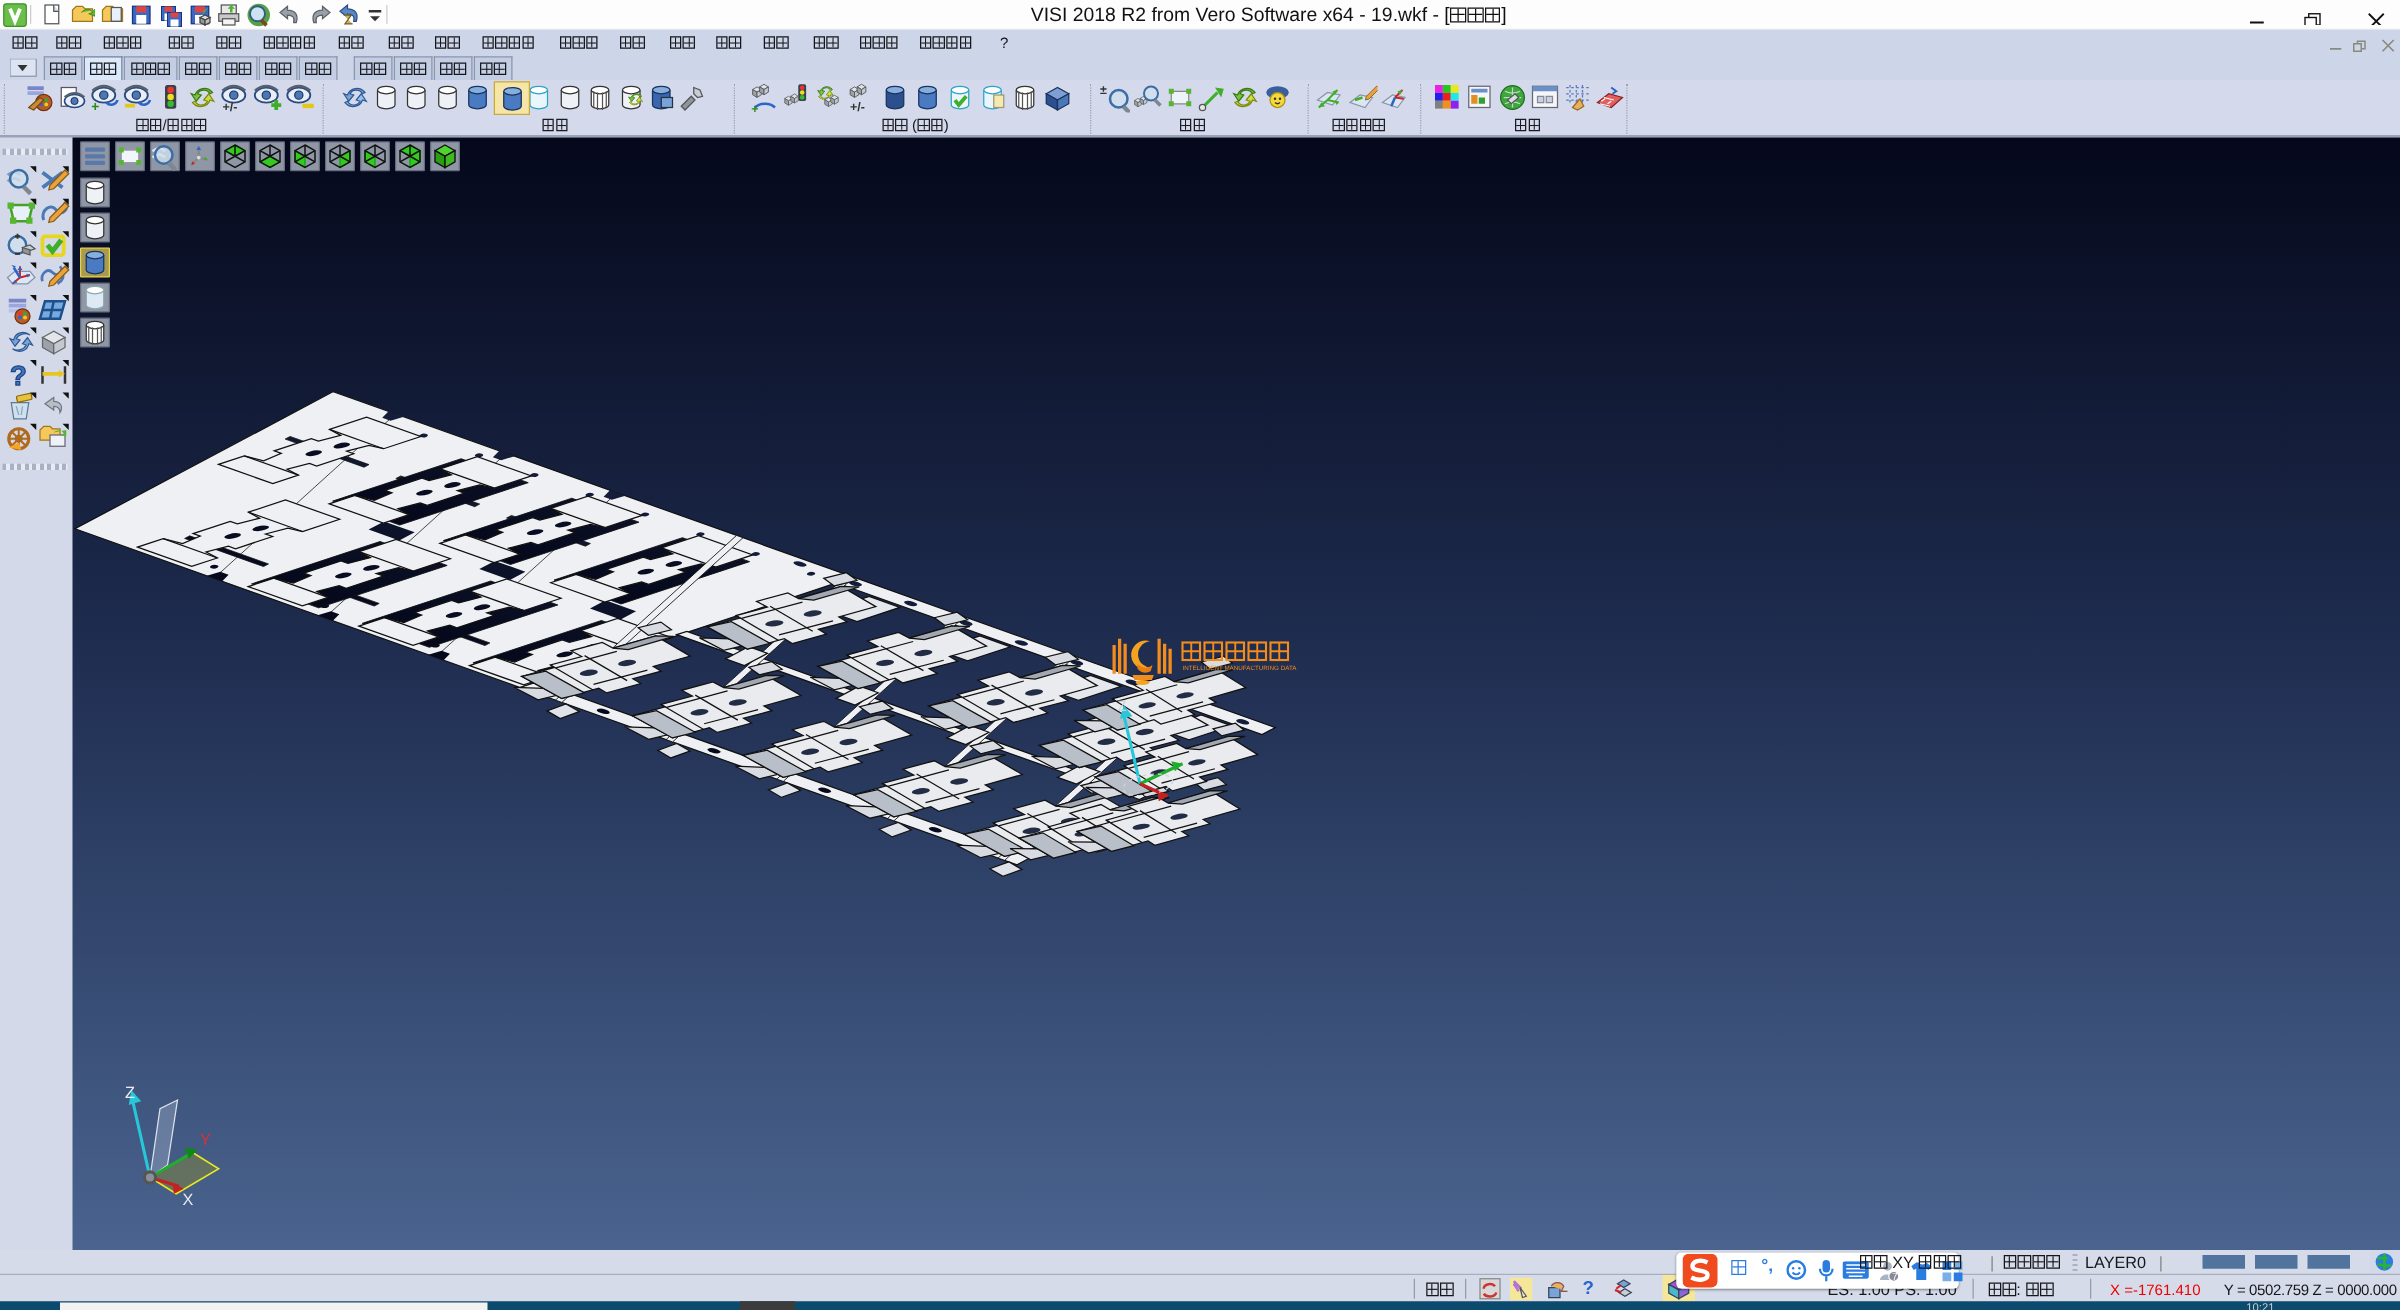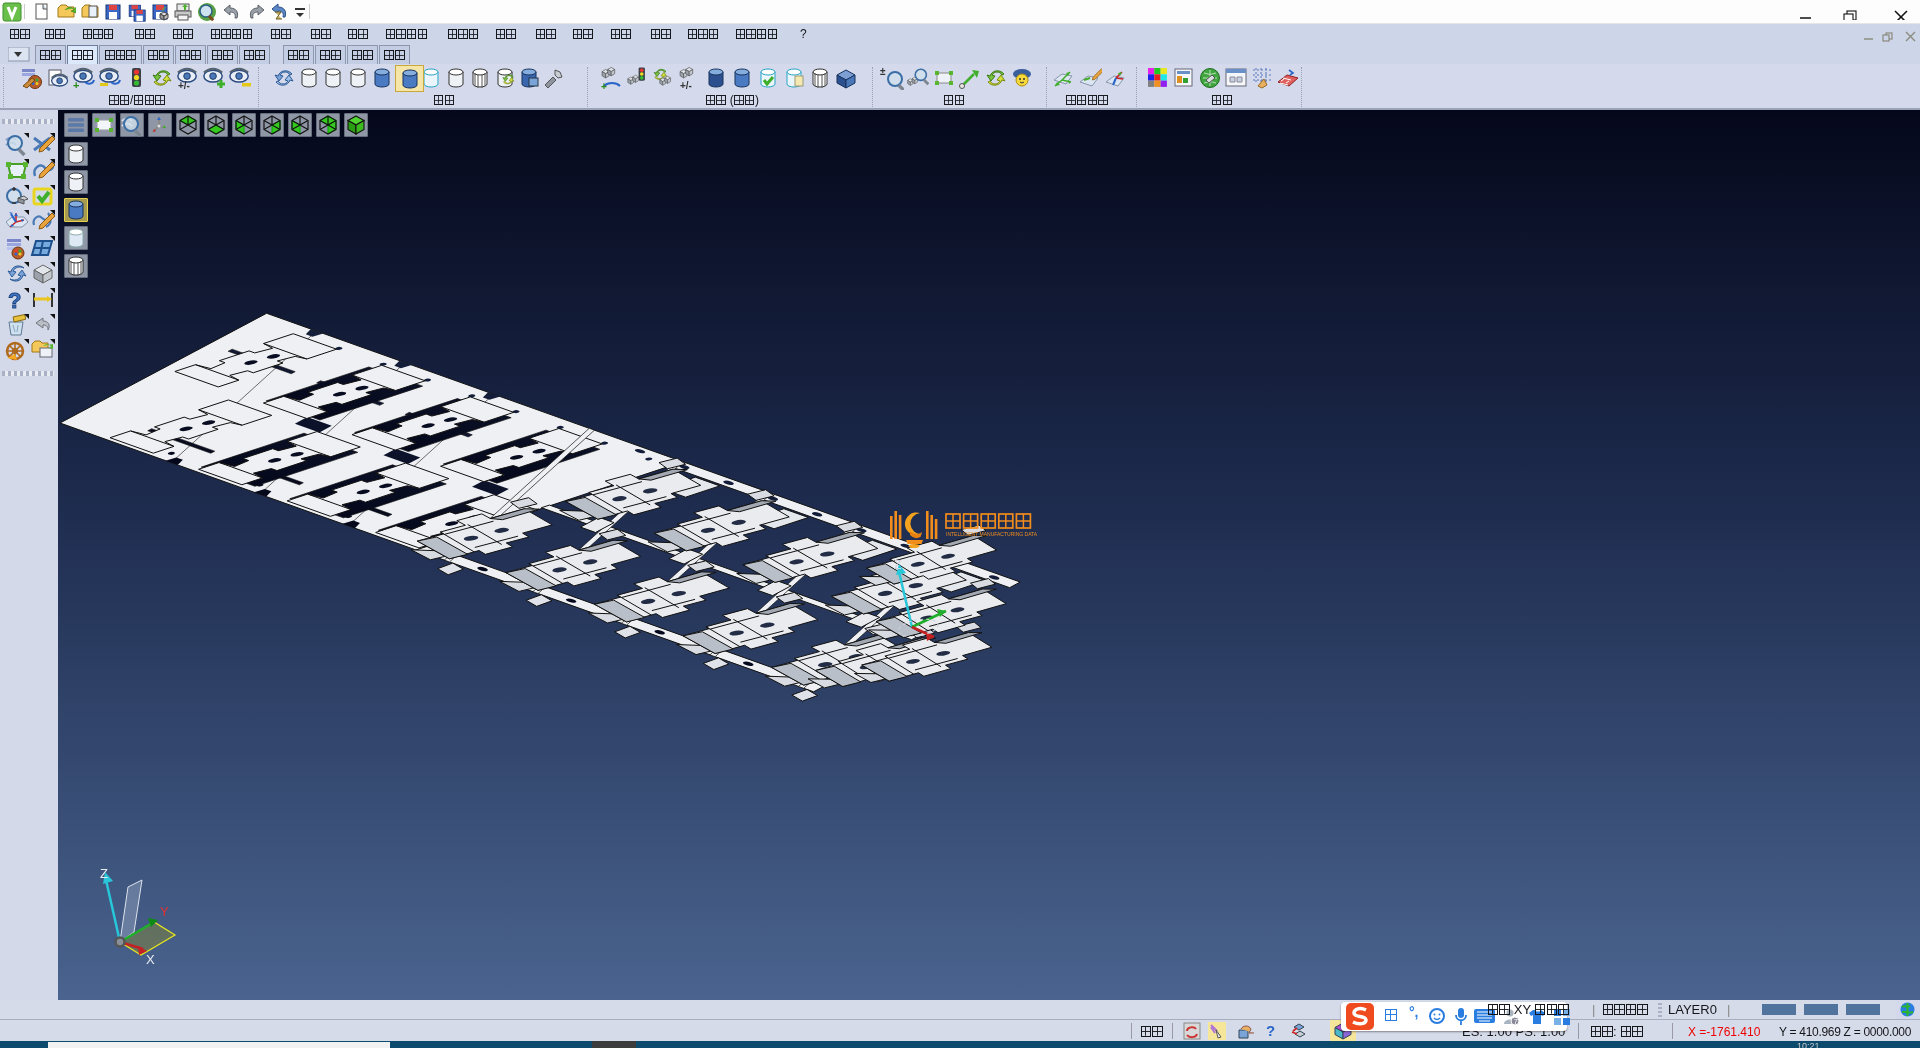--- a/index.html
+++ b/index.html
@@ -86,20 +86,21 @@
 <svg class="ab" style="left:269px;top:2px" width="20" height="20" viewBox="0 0 20 20">
       <path d="M16 15c2-6-1-10-7-10v-3l-6 5 6 5V9c4 0 6 2 5 6z" fill="#5b87c7" stroke="#2d4f86"></path>
       <path d="M6 10h6l-5 7h6" fill="#c9b46a" stroke="#6e5a1e"></path>
     </svg>
 <svg class="ab" style="left:292px;top:2px" width="20" height="20" viewBox="0 0 20 20">
       <rect x="3" y="6" width="10" height="2" fill="#333"></rect>
       <path d="M4 11l4 4 4-4z" fill="#333"></path>
     </svg>
 <div class="ab" style="left:24px;top:4px;width:1px;height:15px;background:#ccc"></div>
 <div class="ab" style="left:309px;top:4px;width:1px;height:15px;background:#ccc"></div>
+<div class="tx ab">VISI 2018 R2 from Vero Software x64 - 19.wkf - [<i class="c"></i><i class="c"></i><i class="c"></i>]</div>
 <svg class="ab wbtn" style="left:1798px" width="16" height="12">
       <path d="M2 8h11" stroke="#111" stroke-width="1.5"></path>
     </svg>
 <svg class="ab wbtn" style="left:1843px" width="16" height="14">
       <rect x="4" y="1" width="9" height="9" fill="none" stroke="#111" stroke-width="1.1"></rect>
       <rect x="1" y="4" width="9" height="9" fill="#fdfdfd" stroke="#111" stroke-width="1.1"></rect>
     </svg>
 <svg class="ab wbtn" style="left:1893px" width="16" height="14">
       <path d="M2 1l12 12M14 1L2 13" stroke="#111" stroke-width="1.5"></path>
     </svg>
@@ -1021,21 +1022,21 @@
 <svg class="ab" style="left:1333px;top:1px" width="20" height="20">
       <path d="M10 2l8 4.5L10 11 2 6.5z" fill="#b050d8" stroke="#345"></path>
       <path d="M2 6.5l8 4.5v7l-8-4.5z" fill="#4ab8c8" stroke="#345"></path>
       <path d="M18 6.5L10 11v7l8-4.5z" fill="#8a68d8" stroke="#345"></path>
     </svg>
 <span class="ab" style="left:1462px;top:4px">ES: 1.00 PS: 1.00</span>
 <div class="ab" style="left:1578px;top:3px;width:1px;height:16px;background:#99a"></div>
 <span class="ab" style="left:1590px;top:4px"><i class="c"></i><i class="c"></i>: <i class="c"></i><i class="c"></i></span>
 <div class="ab" style="left:1672px;top:3px;width:1px;height:16px;background:#99a"></div>
 <span class="ab" style="left:1688px;top:5px;color:#e00;font-size:12px;white-space:nowrap">X =-1761.410</span>
-<span class="ab" style="left:1779px;top:5px;font-size:12px;letter-spacing:-.3px;white-space:nowrap">Y = 410.969 Z = 0000.000</span>
+<span class="ab" style="left:1779px;top:5px;font-size:12px;letter-spacing:-.3px;white-space:nowrap">Y = 0502.759 Z = 0000.000</span>
 </div>
 <div id="sogou" class="ab">
 <svg class="ab" style="left:5px;top:1px" width="30" height="28">
       <rect x="0" y="0" width="28" height="27" rx="5" fill="#f04b1e"></rect>
       <path d="M20 7c-6-3-12-1-12 3 0 5 12 2 12 7 0 4-7 5-13 2" stroke="#fff" stroke-width="3.5" fill="none"></path>
     </svg>
 <span class="ab" style="left:43px;top:4px;color:#2a7de0;font-weight:bold;font-size:15px"><i class="c"></i></span>
 <span class="ab" style="left:68px;top:2px;color:#2a7de0;font-weight:bold;font-size:14px">°,</span>
 <svg class="ab" style="left:88px;top:6px" width="18" height="18">
       <circle cx="8" cy="8" r="7" fill="none" stroke="#2a7de0" stroke-width="2"></circle>

